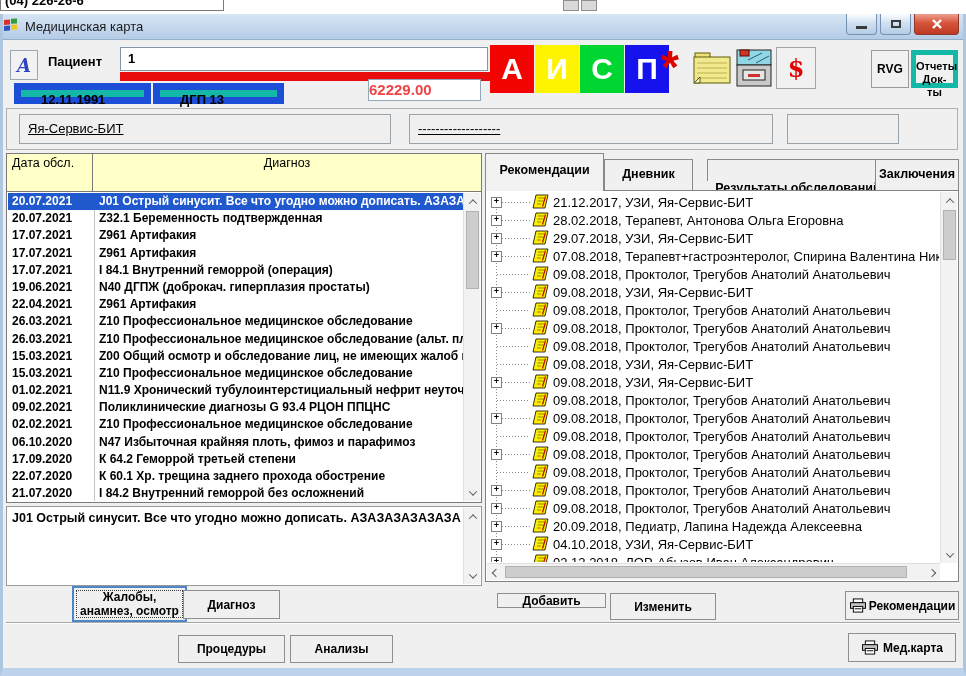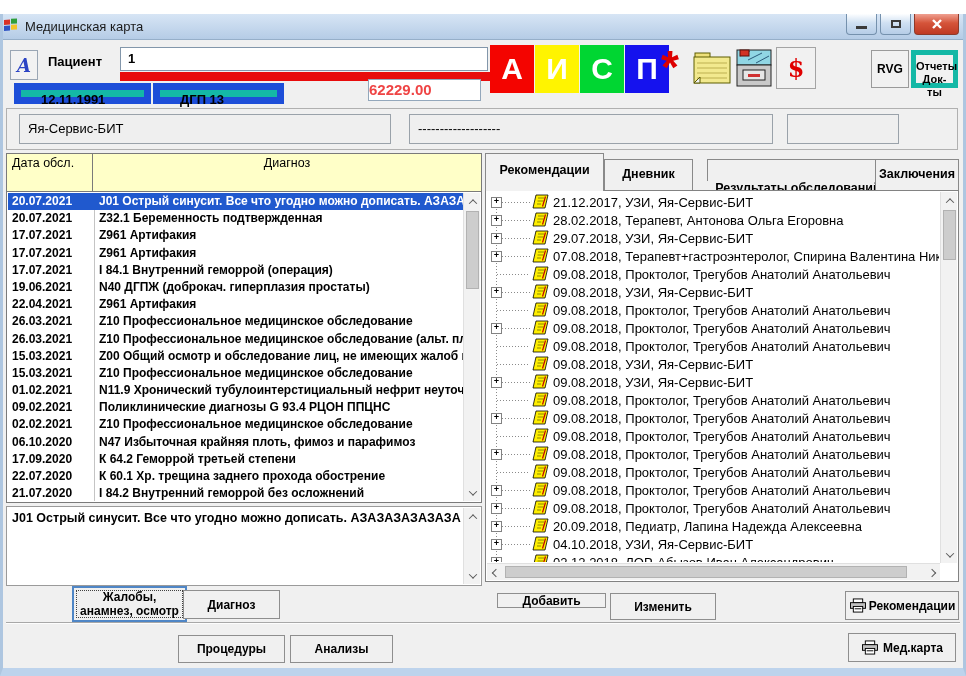--- a/index.html
+++ b/index.html
@@ -45,21 +45,21 @@
              font:bold 12px "Liberation Sans",sans-serif; display:flex; align-items:center; justify-content:center; }
   .reports-btn { position:absolute; left:908px; top:10px; width:47px; height:38px; background:#f1f1f1; border:5px solid #14b8a6;
                  font:bold 11px/13px "Liberation Sans",sans-serif; text-align:center; padding-top:5px; }
   .fld { position:absolute; background:#14b8a6; border:7px solid #1d4ed8; font:bold 13px "Liberation Sans",sans-serif; padding-left:20px; }
   .birth-fld { left:11px; top:43px; width:137px; height:21px; line-height:19px; }
   .clinic-fld { left:150px; top:43px; width:131px; height:21px; line-height:19px; }
   .amount-fld { position:absolute; left:365px; top:39px; width:113px; height:22px; background:#fff; border:1px solid #93a7bb;
                 color:#ef4444; font:bold 15px "Liberation Sans",sans-serif; line-height:20px; }
 
   .org-panel { position:absolute; left:3px; top:68px; width:952px; height:42px; border:1px solid #b0b0b0; background:#f0f0f0; }
-  .org-fld { position:absolute; top:5px; height:30px; background:#efefef; border:1px solid #9aa2aa; font:13px "Liberation Sans",sans-serif; line-height:28px; padding-left:8px; overflow:hidden; white-space:nowrap; }
+  .org-fld { position:absolute; top:5px; height:30px; background:#efefef; border:1px solid #9aa2aa; font:13px "Liberation Sans",sans-serif; line-height:28px; padding-left:8px; overflow:hidden; white-space:nowrap;text-decoration:underline; }
 
   
   .tbl-header { position:absolute; left:3px; top:113px; width:476px; height:39px; background:#ffffc8; border:1px solid #7a7a7a; display:flex; }
   .hcell1 { width:86px; border-right:1px solid #7a7a7a; padding:2px 0 0 5px; font:12.5px "Liberation Sans",sans-serif; }
   .hcell2 { flex:1; text-align:center; padding-top:2px; font:12.5px "Liberation Sans",sans-serif; }
   .diag-list { position:absolute; left:3px; top:152px; width:476px; height:311px; background:#fff; border:1px solid #7a7a7a; border-top:none; }
   .diag-rows { position:absolute; left:1px; top:1px; right:18px; bottom:1px; overflow:hidden; }
   .col-sep { position:absolute; left:86px; top:0; bottom:0; width:1px; background:#c4c4c4; }
   .drow { position:relative; height:17.2px; font:bold 12px/17px "Liberation Sans",sans-serif; white-space:nowrap; }
   .drow .ddate { position:absolute; left:4px; }
@@ -112,20 +112,27 @@
   .hdots { position:absolute; left:14px; top:9px; width:28px; height:1px; background:repeating-linear-gradient(to right,#8a8a8a 0 1px,transparent 1px 3px); }
   .hdots.full { left:9px; width:33px; }
   .note-icon { position:absolute; left:44px; top:1px; }
   .tlabel { position:absolute; left:65px; top:2px; font:13px "Liberation Sans",sans-serif; white-space:nowrap; }
 </style>
 </head>
 <body>
 
 <div class="screen">
 
+  <div class="bg-strip">
+    <div class="bg-field">
+      <span>(04) 226-26-6</span>
+    </div>
+    <div class="bg-box" style="left:563px;"></div>
+    <div class="bg-box" style="left:581px;"></div>
+  </div>
 
   <div class="window">
     <div class="titlebar">
       <span>
         <svg width="16" height="16" viewBox="0 0 16 16">
             <g transform="skewY(-4)">
               <rect x="1" y="3" width="6" height="5" fill="#d93026"></rect>
               <rect x="8" y="2.4" width="6" height="5" fill="#2e9e3a"></rect>
               <rect x="1" y="9" width="6" height="5" fill="#2e53c4"></rect>
               <rect x="8" y="8.4" width="6" height="5" fill="#f2c428"></rect>

